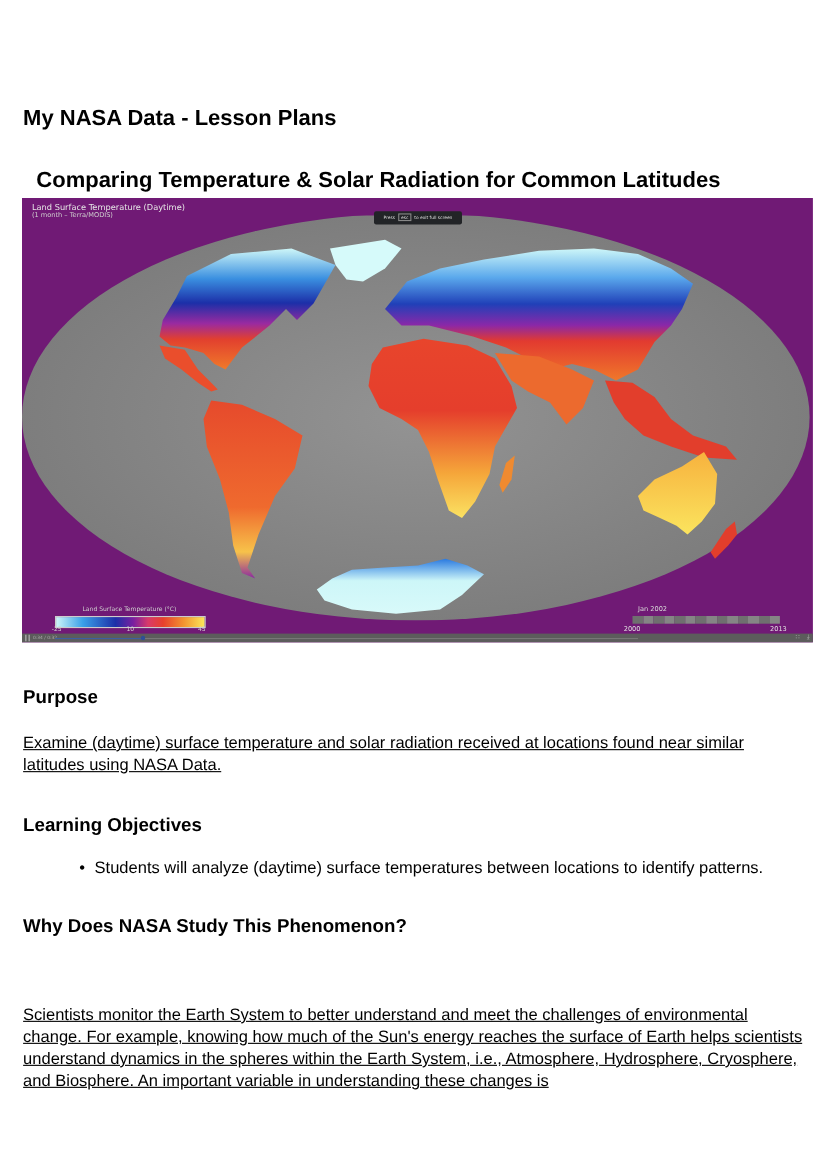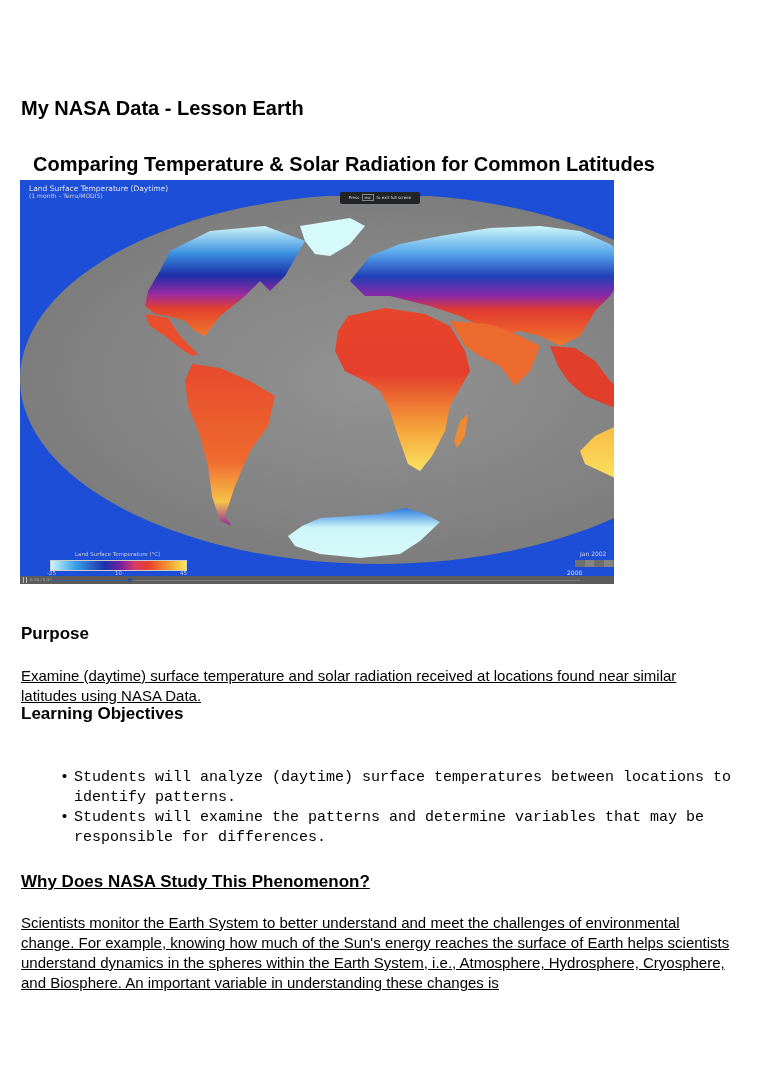--- a/index.html
+++ b/index.html
@@ -12,22 +12,22 @@
       position: absolute; left: 0; top: 96px; margin: 0;
       font-size: 20px; font-weight: bold; line-height: 24px;
     }
     h2.lesson-title {
       position: absolute; left: 0; top: 140px; margin: 12px;
       font-size: 20px; font-weight: bold; line-height: 24px;
     }
 
     
     .video {
-      position: absolute; left: -1px; top: 180px; width: 594px; height: 404px;
-      background: #1d4ed8; overflow: hidden;
+      position: absolute; left: -1px; top: 180px; width: 719px; height: 404px;
+      background: #701a75; overflow: hidden;
     }
     .video .globe {
       position: absolute; left: 0; top: 16px; width: 719px; height: 368px;
     }
     .viz-title {
       position: absolute; left: 9px; top: 5px; color: #e6e6e6;
       font-size: 7.5px; line-height: 8px; font-family: "DejaVu Sans", sans-serif;
     }
     .viz-subtitle {
       position: absolute; left: 9px; top: 12px; color: #d0d0d0;
@@ -97,33 +97,33 @@
 
     
     h3 {
       position: absolute; left: 0; margin: 0; font-size: 17px; font-weight: bold; line-height: 20px;
     }
     p.body {
       position: absolute; left: 0; margin: 0; width: 715px;
       font-size: 15px; line-height: 20px; text-decoration: underline;
     }
     ul.objectives {
-      position: absolute; left: 0; top: 768px; margin: 0; padding: 0 0 0 53px;
-      width: 662px; font-size: 15px; line-height: 20px; list-style: none; font-family: Liberation Mono, monospace;
+      position: absolute; left: 0; top: 768px; margin: 12px; padding: 0 0 0 53px;
+      width: 662px; font-size: 15px; line-height: 20px; list-style: none;
     }
     ul.objectives li { position: relative; }
     ul.objectives li::before {
       content: "\2022"; position: absolute; left: -14px; top: 0;
     }
   </style>
 </head>
 <body>
 
 <div class="page">
-  <h1 class="site-title">My NASA Data - Lesson Earth</h1>
+  <h1 class="site-title">My NASA Data - Lesson Plans</h1>
   <h2 class="lesson-title">Comparing Temperature &amp; Solar Radiation for Common Latitudes</h2>
 
   <div class="video">
     <svg class="globe" viewBox="0 0 719 368" preserveAspectRatio="none">
       <defs>
         <radialGradient id="oceanGrad" cx="50%" cy="50%" r="55%">
           <stop offset="0%" stop-color="#939393"></stop>
           <stop offset="100%" stop-color="#7b7b7b"></stop>
         </radialGradient>
         <linearGradient id="naGrad" x1="0" y1="0" x2="0" y2="1">
@@ -235,21 +235,20 @@
         <div class="progress-thumb" style="left:78px;"></div>
       </div>
       <div class="fullscreen-icon">∷</div>
       <div class="download-icon">⤓</div>
     </div>
   </div>
 
   <h3 style="top:624px;">Purpose</h3>
   <p class="body" style="top:666px;">Examine (daytime) surface temperature and solar radiation received at locations found near similar latitudes using NASA Data.</p>
 
-  <h3 style="top:704px;">Learning Objectives</h3>
+  <h3 style="top:740px;">Learning Objectives</h3>
   <ul class="objectives">
     <li>Students will analyze (daytime) surface temperatures between locations to identify patterns.</li>
-    <li>Students will examine the patterns and determine variables that may be responsible for differences.</li>
   </ul>
 
-  <h3 style="top:872px;text-decoration:underline;">Why Does NASA Study This Phenomenon?</h3>
+  <h3 style="top:832px;">Why Does NASA Study This Phenomenon?</h3>
   <p class="body" style="top:913px;">Scientists monitor the Earth System to better understand and meet the challenges of environmental change. For example, knowing how much of the Sun's energy reaches the surface of Earth helps scientists understand dynamics in the spheres within the Earth System, i.e., Atmosphere, Hydrosphere, Cryosphere, and Biosphere. An important variable in understanding these changes is</p>
 </div>
 
 </body></html>

